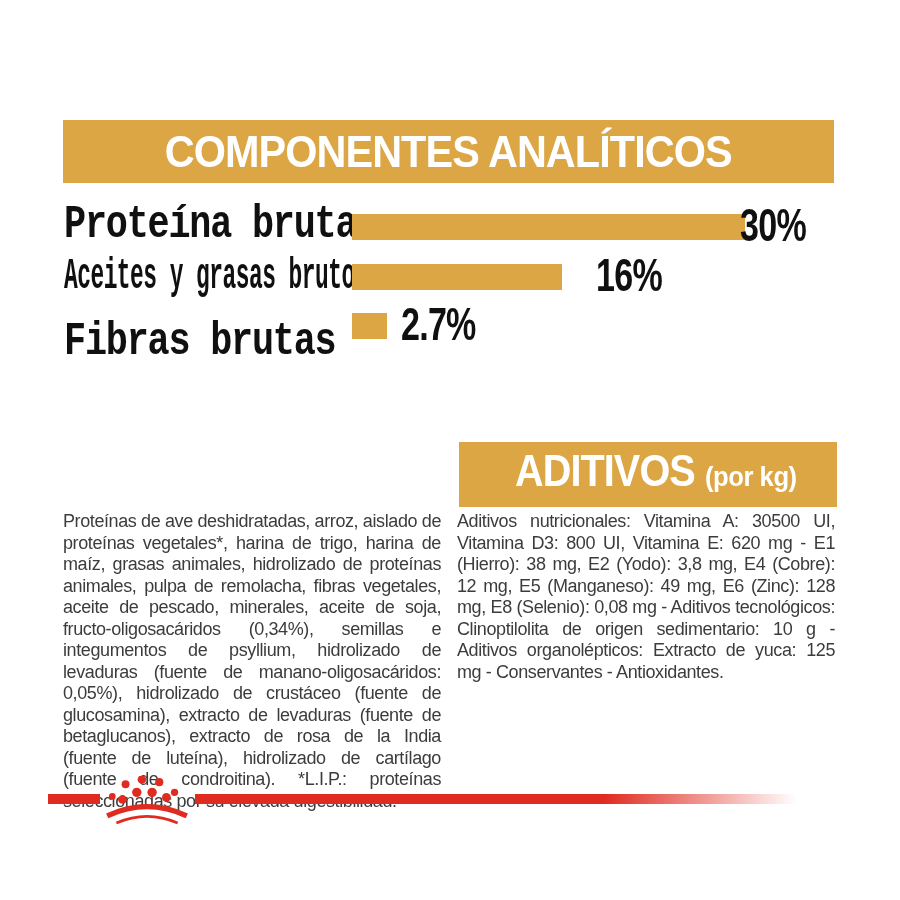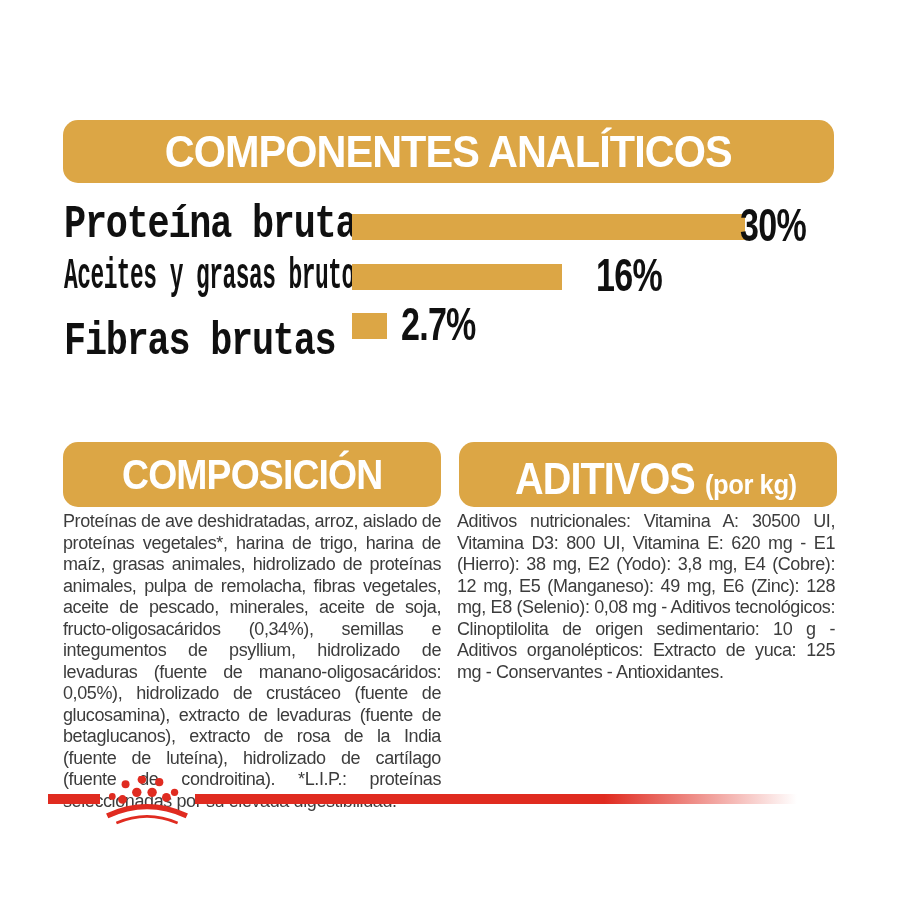--- a/index.html
+++ b/index.html
@@ -7,25 +7,25 @@
     position:relative;
     width:900px;height:900px;
     background:#ffffff;
     overflow:hidden;
     font-family:"Liberation Sans","DejaVu Sans",sans-serif;
   }
   
   .banner{
     position:absolute;
     background:var(--gold);
-    display:flex;align-items:center;justify-content:center;border-radius:15px;
+    display:flex;align-items:center;justify-content:center;
   }
   .banner-main{left:63px;top:120px;width:771px;height:63px;}
   .banner-comp{left:63px;top:442px;width:378px;height:65px;}
-  .banner-adit{left:459px;top:442px;width:378px;height:65px;gap:10px;align-items:baseline;padding-top:12px;box-sizing:border-box;}
+  .banner-adit{left:459px;top:442px;width:378px;height:65px;gap:10px;align-items:baseline;padding-top:4px;box-sizing:border-box;}
   .banner-text{
     color:#ffffff;font-weight:700;white-space:nowrap;
     display:inline-block;
   }
   .main-title{font-size:45px;letter-spacing:-1px;transform:scaleX(0.92);}
   .comp-title{font-size:42px;letter-spacing:-1px;transform:scaleX(0.89);}
   .adit-title{font-size:44px;letter-spacing:-1px;transform:scaleX(0.90);transform-origin:right center;}
   .adit-suffix{font-size:27px;letter-spacing:-0.5px;transform:scaleX(0.95);transform-origin:left center;}
   
   .chart-label-wrap,.pct-wrap{
@@ -85,23 +85,20 @@
 
     <div class="chart-label-wrap row2-lab">
       <span class="cond lab-wide">Fibras brutas</span>
     </div>
     <div class="bar row2-bar" style="width: 35.37px;"></div>
     <div class="pct-wrap row2-pct" style="left: 401.37px;">
       <span class="cond pct-txt">2.7%</span>
     </div>
   </div>
 
-  <div class="banner banner-comp">
-    <span class="banner-text comp-title">COMPOSICIÓN</span>
-  </div>
   <div class="body-col col-left">Proteínas de ave deshidratadas, arroz, aislado de proteínas vegetales*, harina de trigo, harina de maíz, grasas animales, hidrolizado de proteínas animales, pulpa de remolacha, fibras vegetales, aceite de pescado, minerales, aceite de soja, fructo-oligosacáridos (0,34%), semillas e integumentos de psyllium, hidrolizado de levaduras (fuente de manano-oligosacáridos: 0,05%), hidrolizado de crustáceo (fuente de glucosamina), extracto de levaduras (fuente de betaglucanos), extracto de rosa de la India (fuente de luteína), hidrolizado de cartílago (fuente de condroitina). *L.I.P.: proteínas seleccionadas por su elevada digestibilidad.</div>
 
   <div class="banner banner-adit">
     <span class="banner-text adit-title">ADITIVOS</span>
     <span class="banner-text adit-suffix">(por kg)</span>
   </div>
   <div class="body-col col-right">Aditivos nutricionales: Vitamina A: 30500 UI, Vitamina D3: 800 UI, Vitamina E: 620 mg - E1 (Hierro): 38 mg, E2 (Yodo): 3,8 mg, E4 (Cobre): 12 mg, E5 (Manganeso): 49 mg, E6 (Zinc): 128 mg, E8 (Selenio): 0,08 mg - Aditivos tecnológicos: Clinoptilolita de origen sedimentario: 10 g - Aditivos organolépticos: Extracto de yuca: 125 mg - Conservantes - Antioxidantes.</div>
 
   <div class="red-bar red-bar-left"></div>
   <svg class="crown" viewBox="0 0 84 48" aria-hidden="true">

